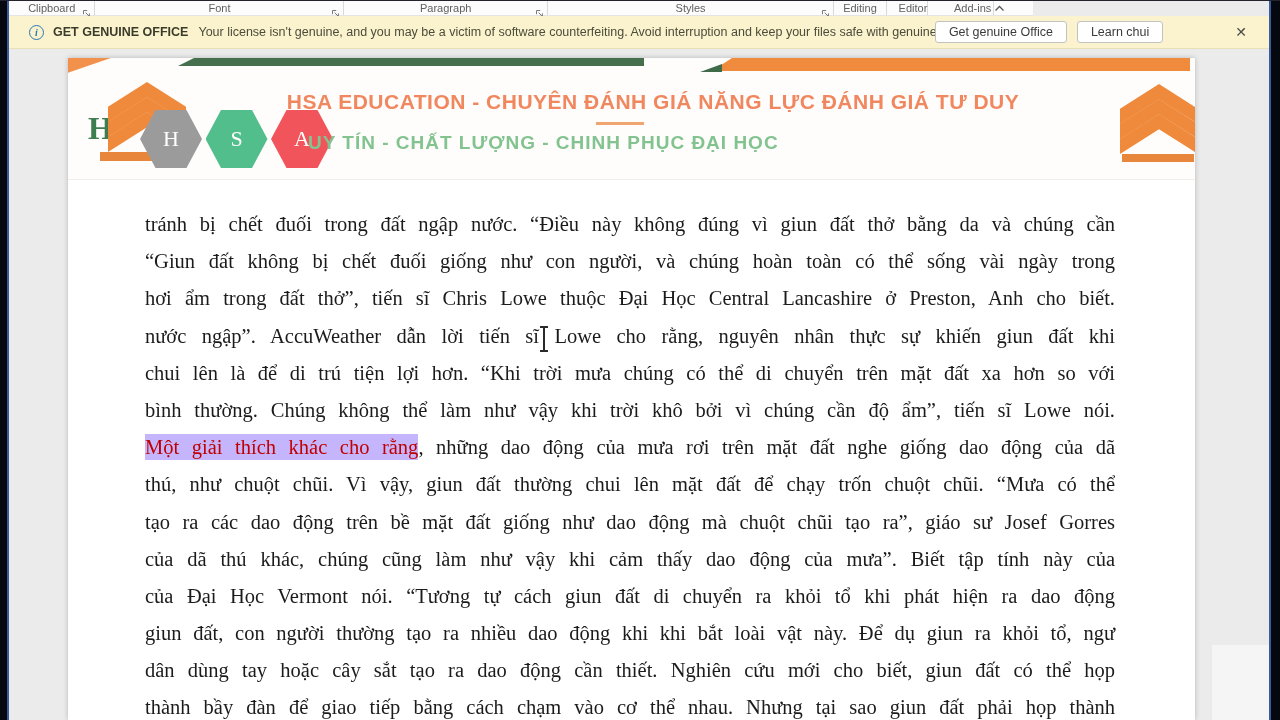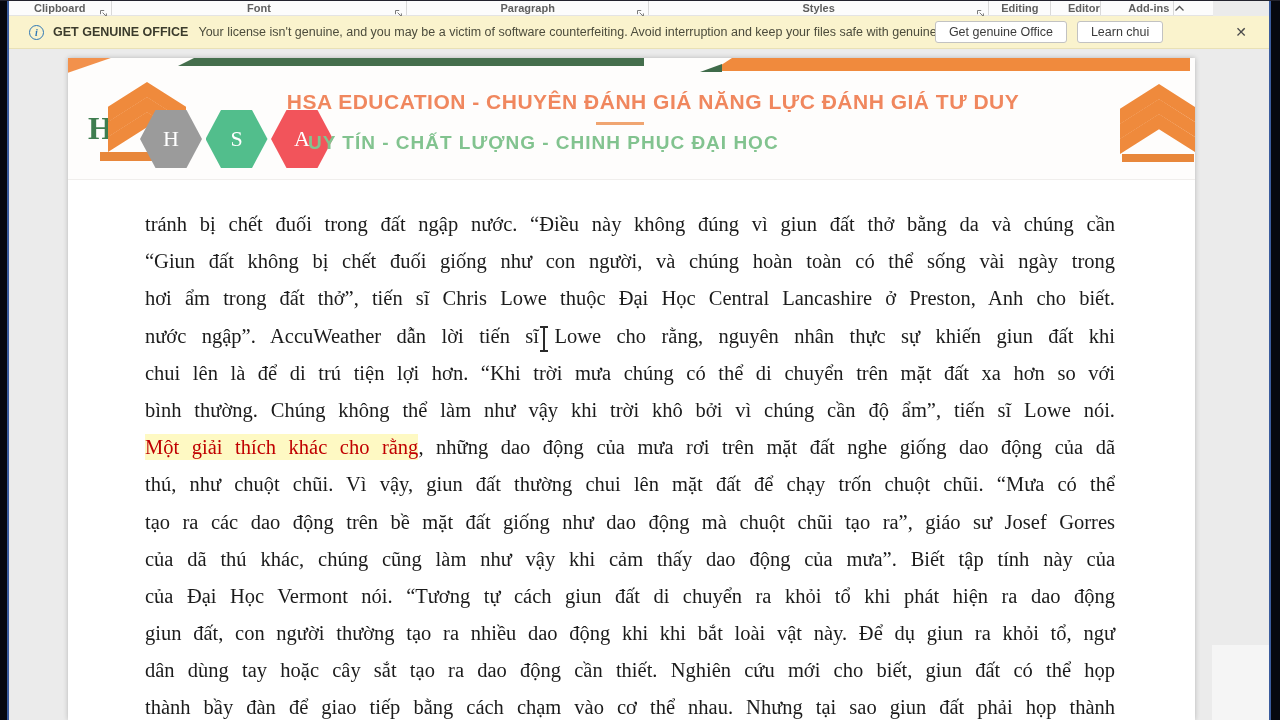--- a/index.html
+++ b/index.html
@@ -8,22 +8,22 @@
            font-family:"Liberation Sans","DejaVu Sans",sans-serif; }
 
   
   .edge-dark-left  { position:absolute; left:0; top:0; width:7px; height:720px; background:#06080F; z-index:50; }
   .edge-blue-left  { position:absolute; left:7px; top:0; width:2px; height:720px; background:#3A5C9E; z-index:50; }
   .edge-blue-right { position:absolute; left:1269px; top:0; width:2px; height:720px; background:#3A5C9E; z-index:50; }
   .edge-dark-right { position:absolute; left:1271px; top:0; width:9px; height:720px; background:#06080F; z-index:50; }
   .edge-top-line   { position:absolute; left:0; top:0; width:1280px; height:1px; background:#23232e; z-index:51; }
 
   
-  #ribbon { position:absolute; left:9px; top:1px; width:1204px; height:15px; background:#FCFCFC;
-            display:flex; align-items:stretch; border-bottom:1px solid #E4E4E4;font-weight:bold; }
+  #ribbon { position:absolute; left:9px; top:1px; width:1024px; height:15px; background:#FCFCFC;
+            display:flex; align-items:stretch; border-bottom:1px solid #E4E4E4; }
   .rgroup { position:relative; display:flex; align-items:center; justify-content:center;
             border-right:1px solid #D9D9D9; height:100%; }
   .rgroup:nth-child(1){ width:104px; } .rgroup:nth-child(2){ width:300px; }
   .rgroup:nth-child(3){ width:245px; } .rgroup:nth-child(4){ width:345px; }
   .rgroup:nth-child(5){ width:63px; }  .rgroup:nth-child(6){ width:50px;justify-content:flex-end; }
   .rgroup:nth-child(7){ width:50px;margin-left:24px; }
   .rgroup .glabel { font-size:11px; color:#5F5F5F; line-height:15px; }
   .rgroup .launcher { position:absolute; right:3px; bottom:2px; width:9px; height:9px; cursor:pointer; }
   #ribbon-collapse { margin-left:auto; margin-right:28px; display:flex; align-items:center; cursor:pointer; }
   #ribbon-collapse svg { display:block; }
@@ -197,21 +197,21 @@
       </div>
     </div>
 
     <div id="doc-body">
         <div class="bodyline"><span>tránh bị chết đuối trong đất ngập nước. “Điều này không đúng vì giun đất thở bằng da và chúng cần</span></div>
         <div class="bodyline"><span>“Giun đất không bị chết đuối giống như con người, và chúng hoàn toàn có thể sống vài ngày trong</span></div>
         <div class="bodyline"><span>hơi ẩm trong đất thở”, tiến sĩ Chris Lowe thuộc Đại Học Central Lancashire ở Preston, Anh cho biết.</span></div>
         <div class="bodyline"><span>nước ngập”. AccuWeather dẫn lời tiến sĩ Lowe cho rằng, nguyên nhân thực sự khiến giun đất khi</span></div>
         <div class="bodyline"><span>chui lên là để di trú tiện lợi hơn. “Khi trời mưa chúng có thể di chuyển trên mặt đất xa hơn so với</span></div>
         <div class="bodyline"><span>bình thường. Chúng không thể làm như vậy khi trời khô bởi vì chúng cần độ ẩm”, tiến sĩ Lowe nói.</span></div>
-        <div class="bodyline"><span class="hl-red" style="background: #fef9c3; color: rgb(192, 0, 0);">Một giải thích khác cho rằng</span><span>, những dao động của mưa rơi trên mặt đất nghe giống dao động của dã</span></div>
+        <div class="bodyline"><span class="hl-red" style="background: #c4b5fd; color: rgb(192, 0, 0);">Một giải thích khác cho rằng</span><span>, những dao động của mưa rơi trên mặt đất nghe giống dao động của dã</span></div>
         <div class="bodyline"><span>thú, như chuột chũi. Vì vậy, giun đất thường chui lên mặt đất để chạy trốn chuột chũi. “Mưa có thể</span></div>
         <div class="bodyline"><span>tạo ra các dao động trên bề mặt đất giống như dao động mà chuột chũi tạo ra”, giáo sư Josef Gorres</span></div>
         <div class="bodyline"><span>của dã thú khác, chúng cũng làm như vậy khi cảm thấy dao động của mưa”. Biết tập tính này của</span></div>
         <div class="bodyline"><span>của Đại Học Vermont nói. “Tương tự cách giun đất di chuyển ra khỏi tổ khi phát hiện ra dao động</span></div>
         <div class="bodyline"><span>giun đất, con người thường tạo ra nhiều dao động khi khi bắt loài vật này. Để dụ giun ra khỏi tổ, ngư</span></div>
         <div class="bodyline"><span>dân dùng tay hoặc cây sắt tạo ra dao động cần thiết. Nghiên cứu mới cho biết, giun đất có thể họp</span></div>
         <div class="bodyline"><span>thành bầy đàn để giao tiếp bằng cách chạm vào cơ thể nhau. Nhưng tại sao giun đất phải họp thành</span></div>
       </div>
   </div>
 

